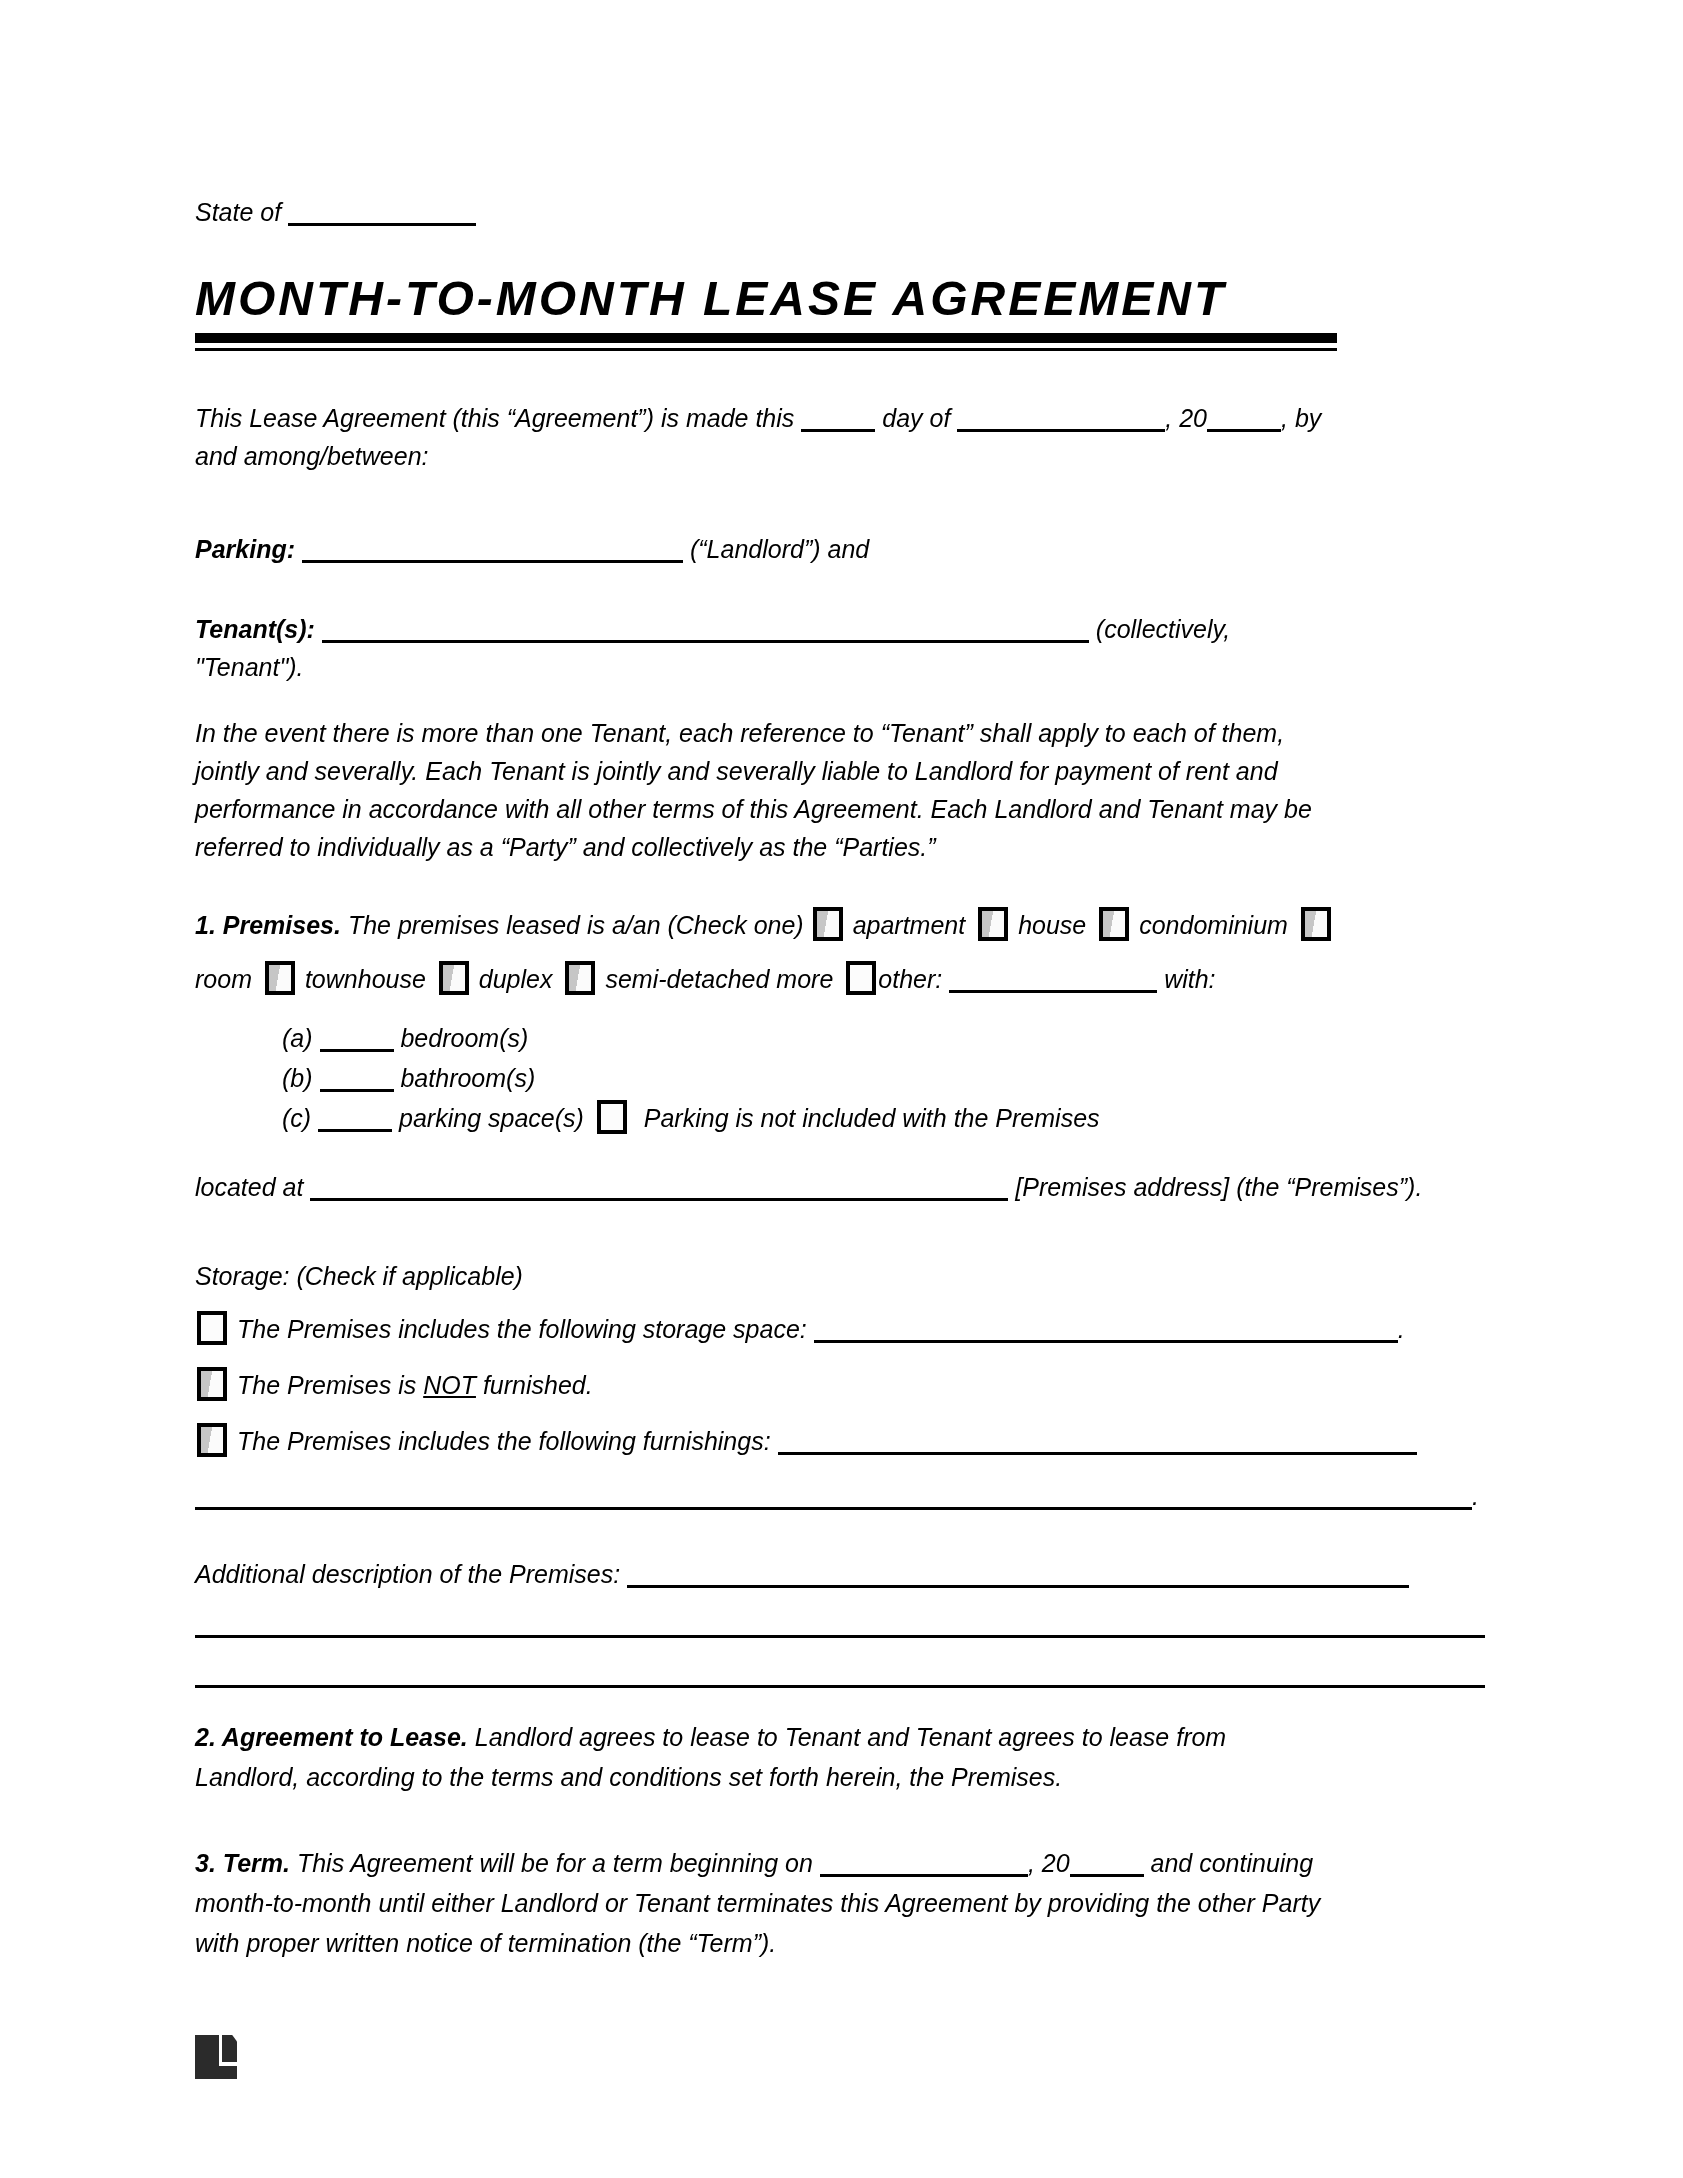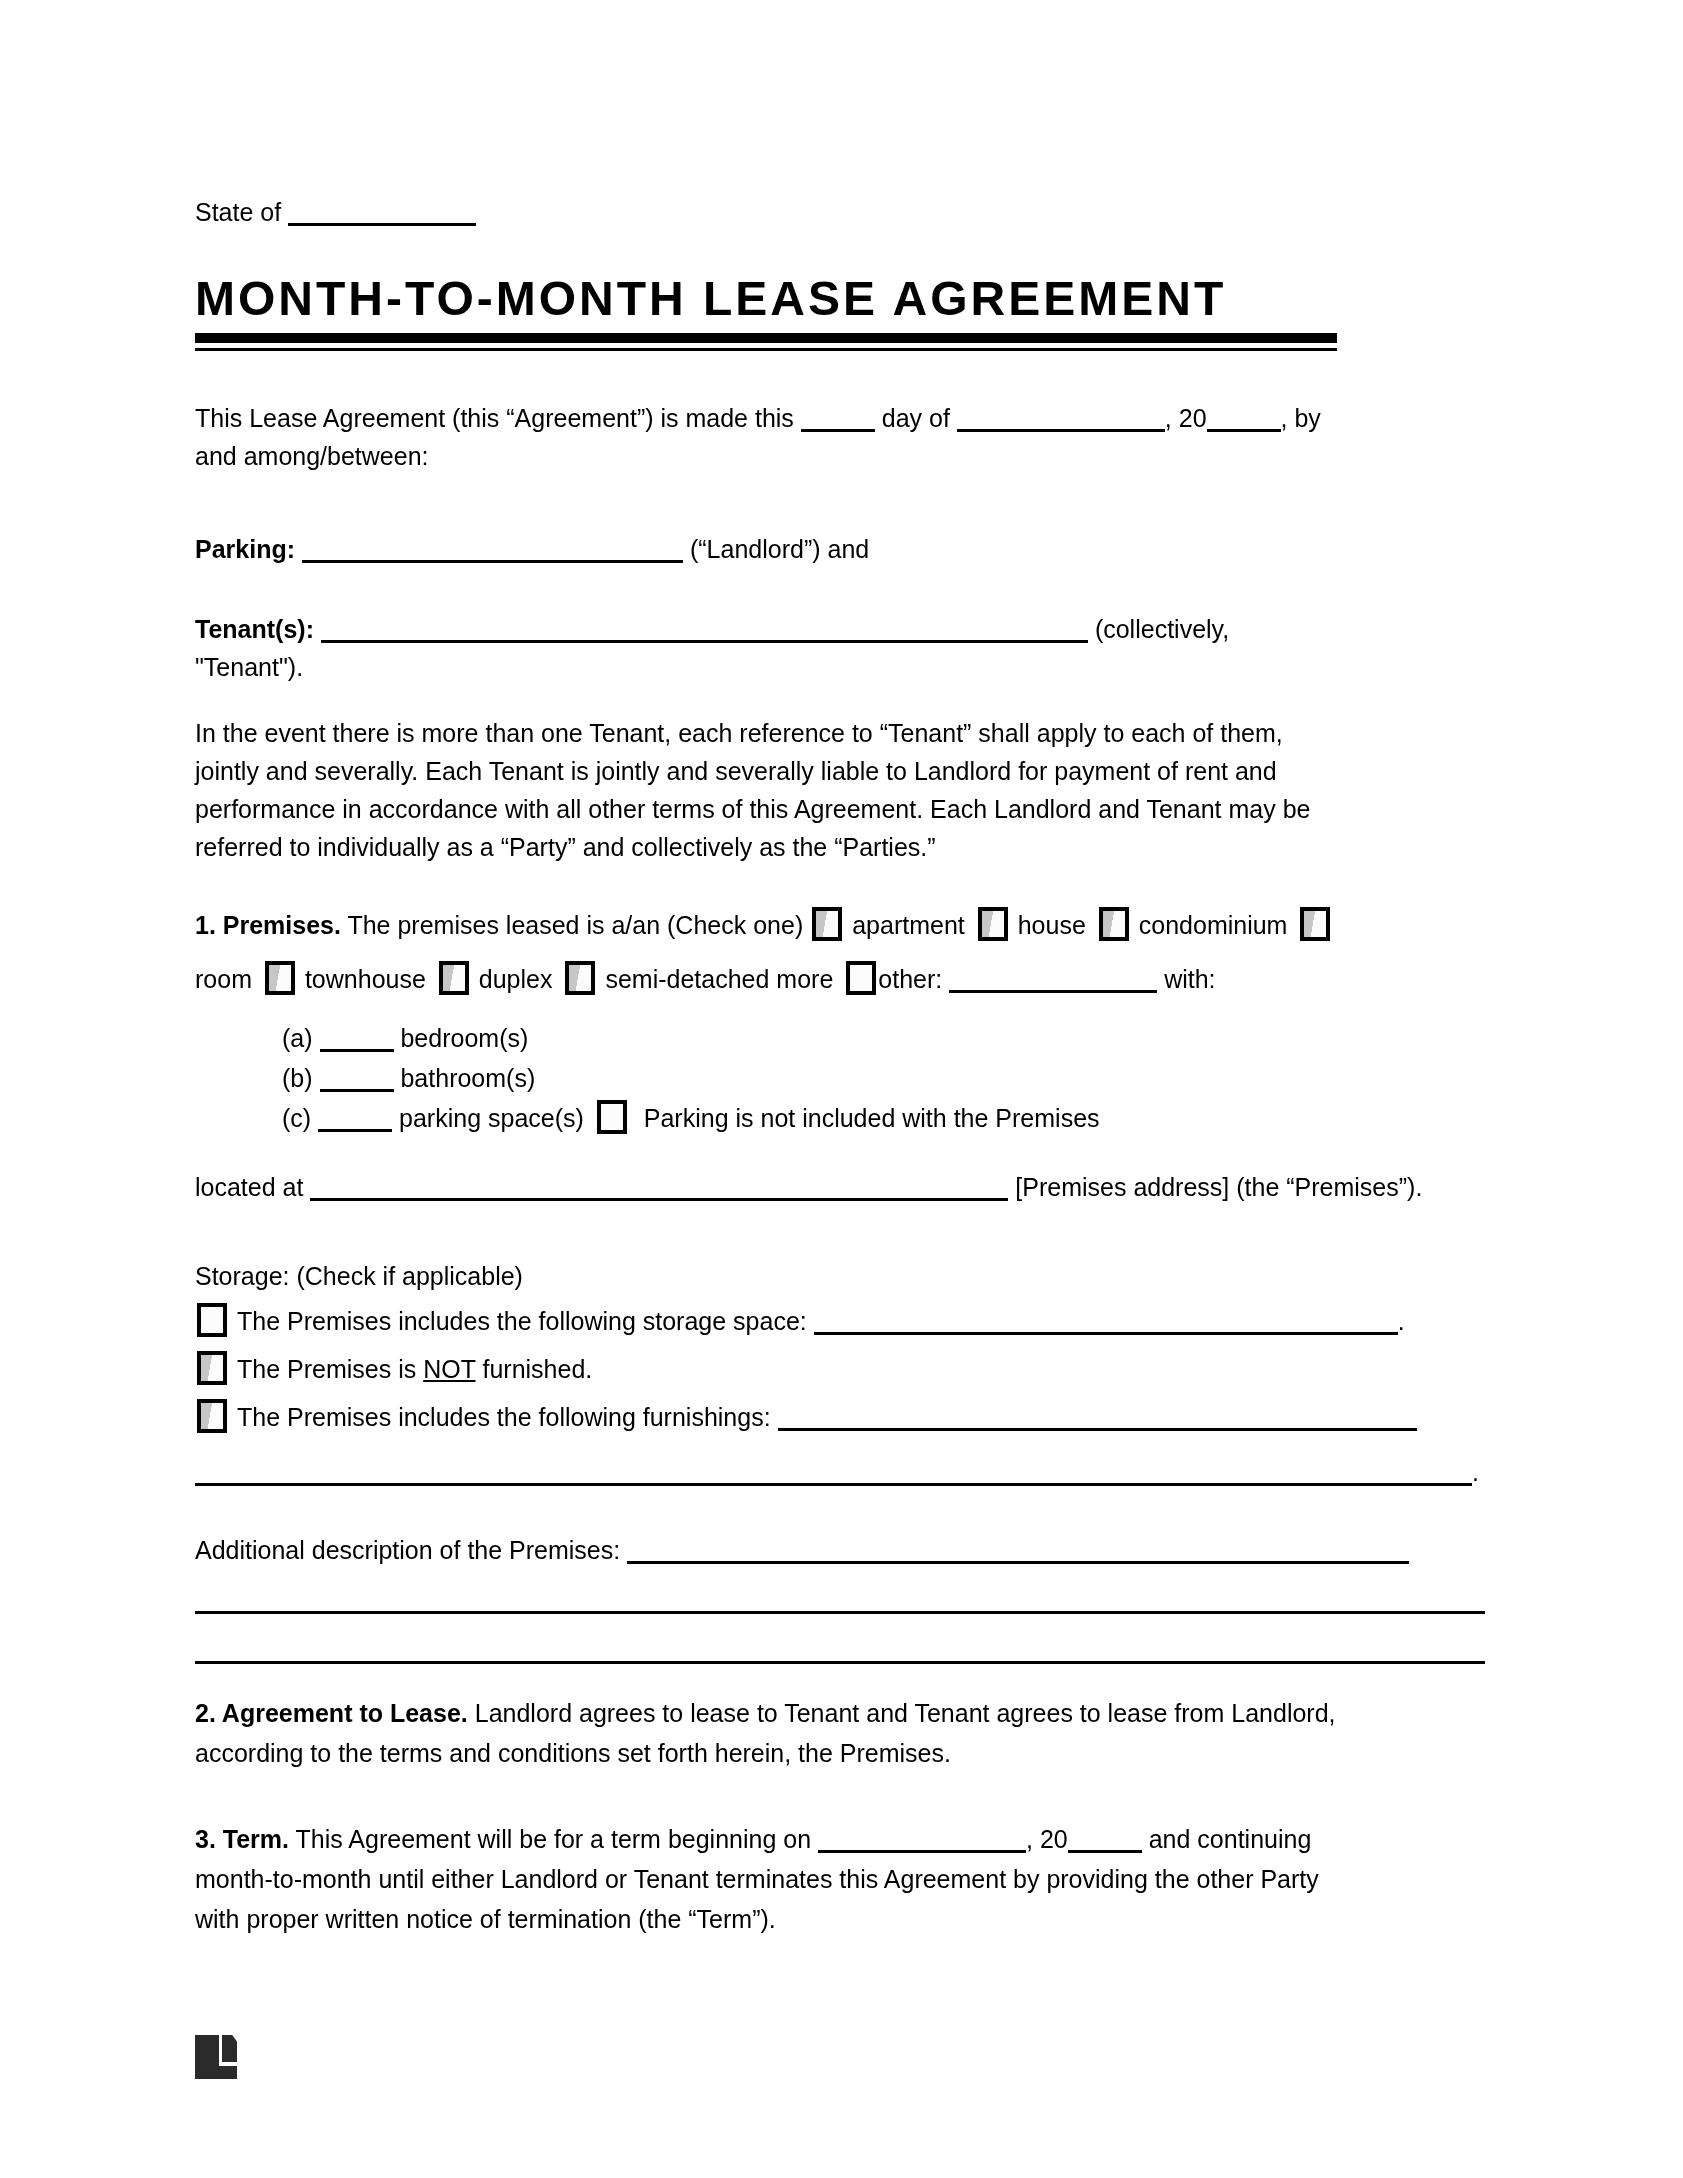--- a/index.html
+++ b/index.html
@@ -3,21 +3,21 @@
 <meta charset="utf-8">
 <style>
   html,body{margin:0;padding:0;background:#ffffff;}
   .page{
     position:relative;
     width:1535px;height:2178px;
     box-sizing:border-box;
     padding:193px 198px 0 195px;
     background:#fff;
     font-family:"Liberation Sans",sans-serif;
-    font-size:25px;line-height:38px;color:#000;
+    font-size:25px;line-height:38px;color:#000;font-style:italic;
   }
   .b{font-weight:700;}
   .u{text-decoration:underline;}
   .title{
     margin-top:42px;
     font-size:48px;line-height:51px;font-weight:700;
     letter-spacing:3px;text-align:left;white-space:nowrap;
   }
   .title-rule{
     margin-top:9px;height:18px;box-sizing:border-box;
@@ -39,21 +39,21 @@
   .cb.first{margin-left:2px;}
   .cb.glue{margin-right:2px;}
   .intro{margin-top:48px;}
   .landlord-line{margin-top:55px;}
   .tenant-line{margin-top:42px;}
   .joint{margin-top:28px;}
   .premises{margin-top:32px;line-height:54px;white-space:nowrap;}
   .abc{margin-top:12px;padding-left:87px;line-height:40px;}
   .located{margin-top:30px;white-space:nowrap;}
   .storage-label{margin-top:51px;}
-  .cb-row{margin-top:4px;line-height:44px;white-space:nowrap;}
+  .cb-row{margin-top:12px;line-height:44px;white-space:nowrap;}
   .furn-label{margin-top:46px;}
   .cont-row{margin-top:14px;white-space:nowrap;}
   .addl{margin-top:40px;white-space:nowrap;}
   .rule-row{margin-top:12px;white-space:nowrap;}
   .sec{margin-top:46px;line-height:40px;}
   .sec2{margin-top:24px;}
   .logo{position:absolute;left:195px;top:2035px;width:42px;height:44px;}
   .logo .stem{position:absolute;left:0;top:0;width:24px;height:44px;background:#2b2b2b;}
   .logo .bar{position:absolute;left:24px;bottom:0;width:18px;height:13px;background:#2b2b2b;}
   .logo .doc{

